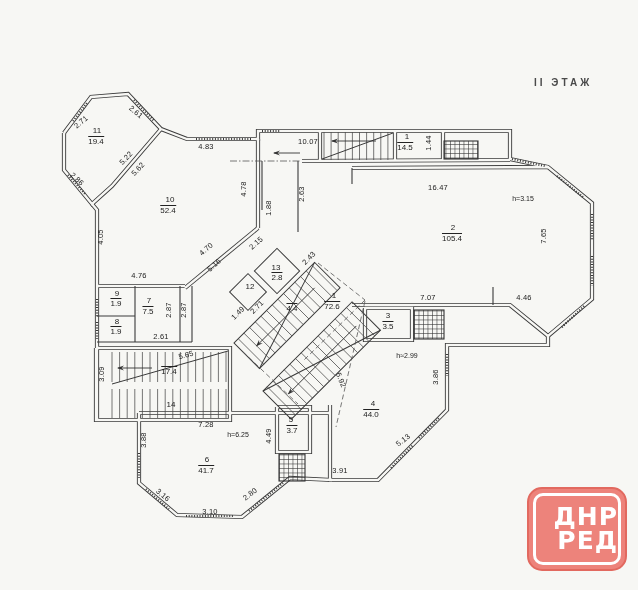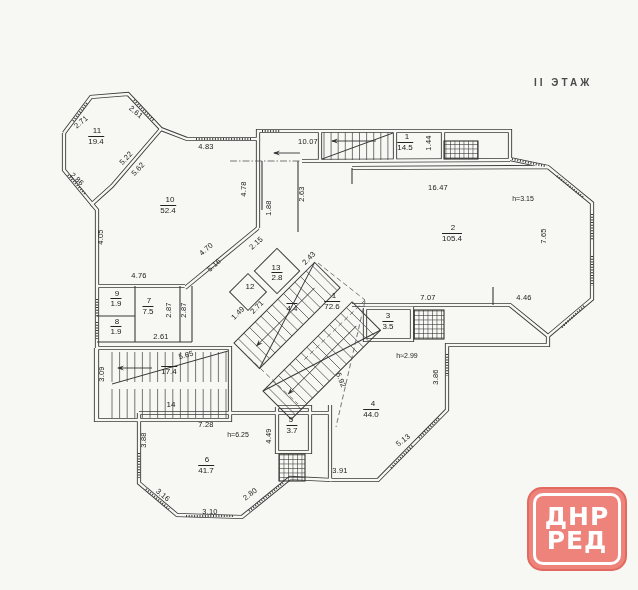--- a/index.html
+++ b/index.html
@@ -20,21 +20,21 @@
   .lbl{position:absolute;color:#1b1b1b;white-space:nowrap;transform:translate(-50%,-50%);}
   .num{font-size:8px;}
   .area{font-size:8px;border-top:1px solid #222;}
   .dim{font-size:7.5px;letter-spacing:.2px;}
   .note{font-size:7px;}
   .floor-title{position:absolute;left:534px;top:77px;font-size:10px;letter-spacing:3px;
                color:#4a4a4a;font-weight:bold;}
   .logo{position:absolute;left:527px;top:487px;width:100px;height:84px;border-radius:15px;
         border:2px solid #e2695f;box-sizing:border-box;display:flex;}
   .logo-inner{flex:1;margin:4px;border:3px solid #fff;border-radius:10px;
-        display:flex;flex-direction:column;align-items:center;justify-content:center;
+        display:flex;flex-direction:column;align-items:flex-end;justify-content:center;
         font-family:"DejaVu Sans",sans-serif;font-weight:800;font-size:25px;
         line-height:0.95;letter-spacing:1px;}
 </style>
 </head>
 <body>
 
 <div class="canvas">
 
   <svg width="638" height="590" viewBox="0 0 638 590">
     <defs>

